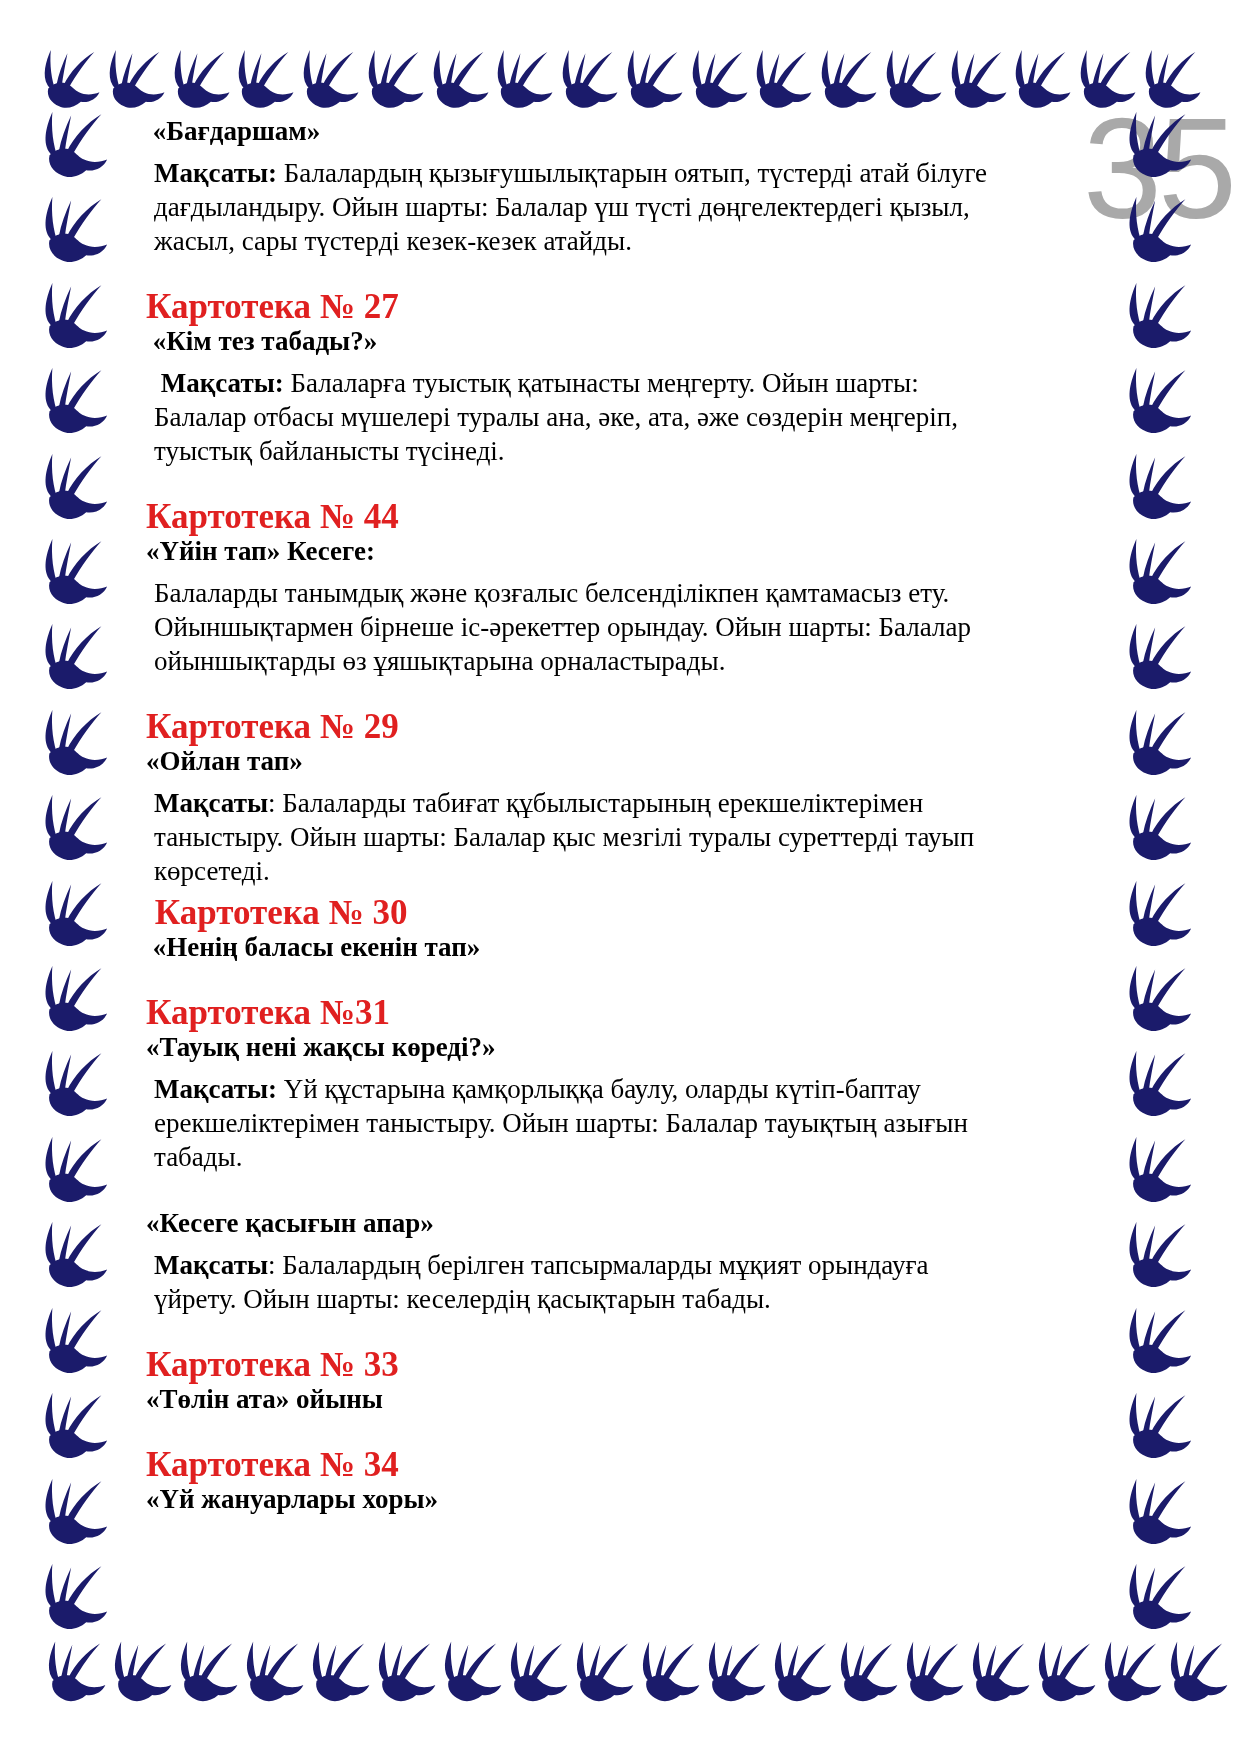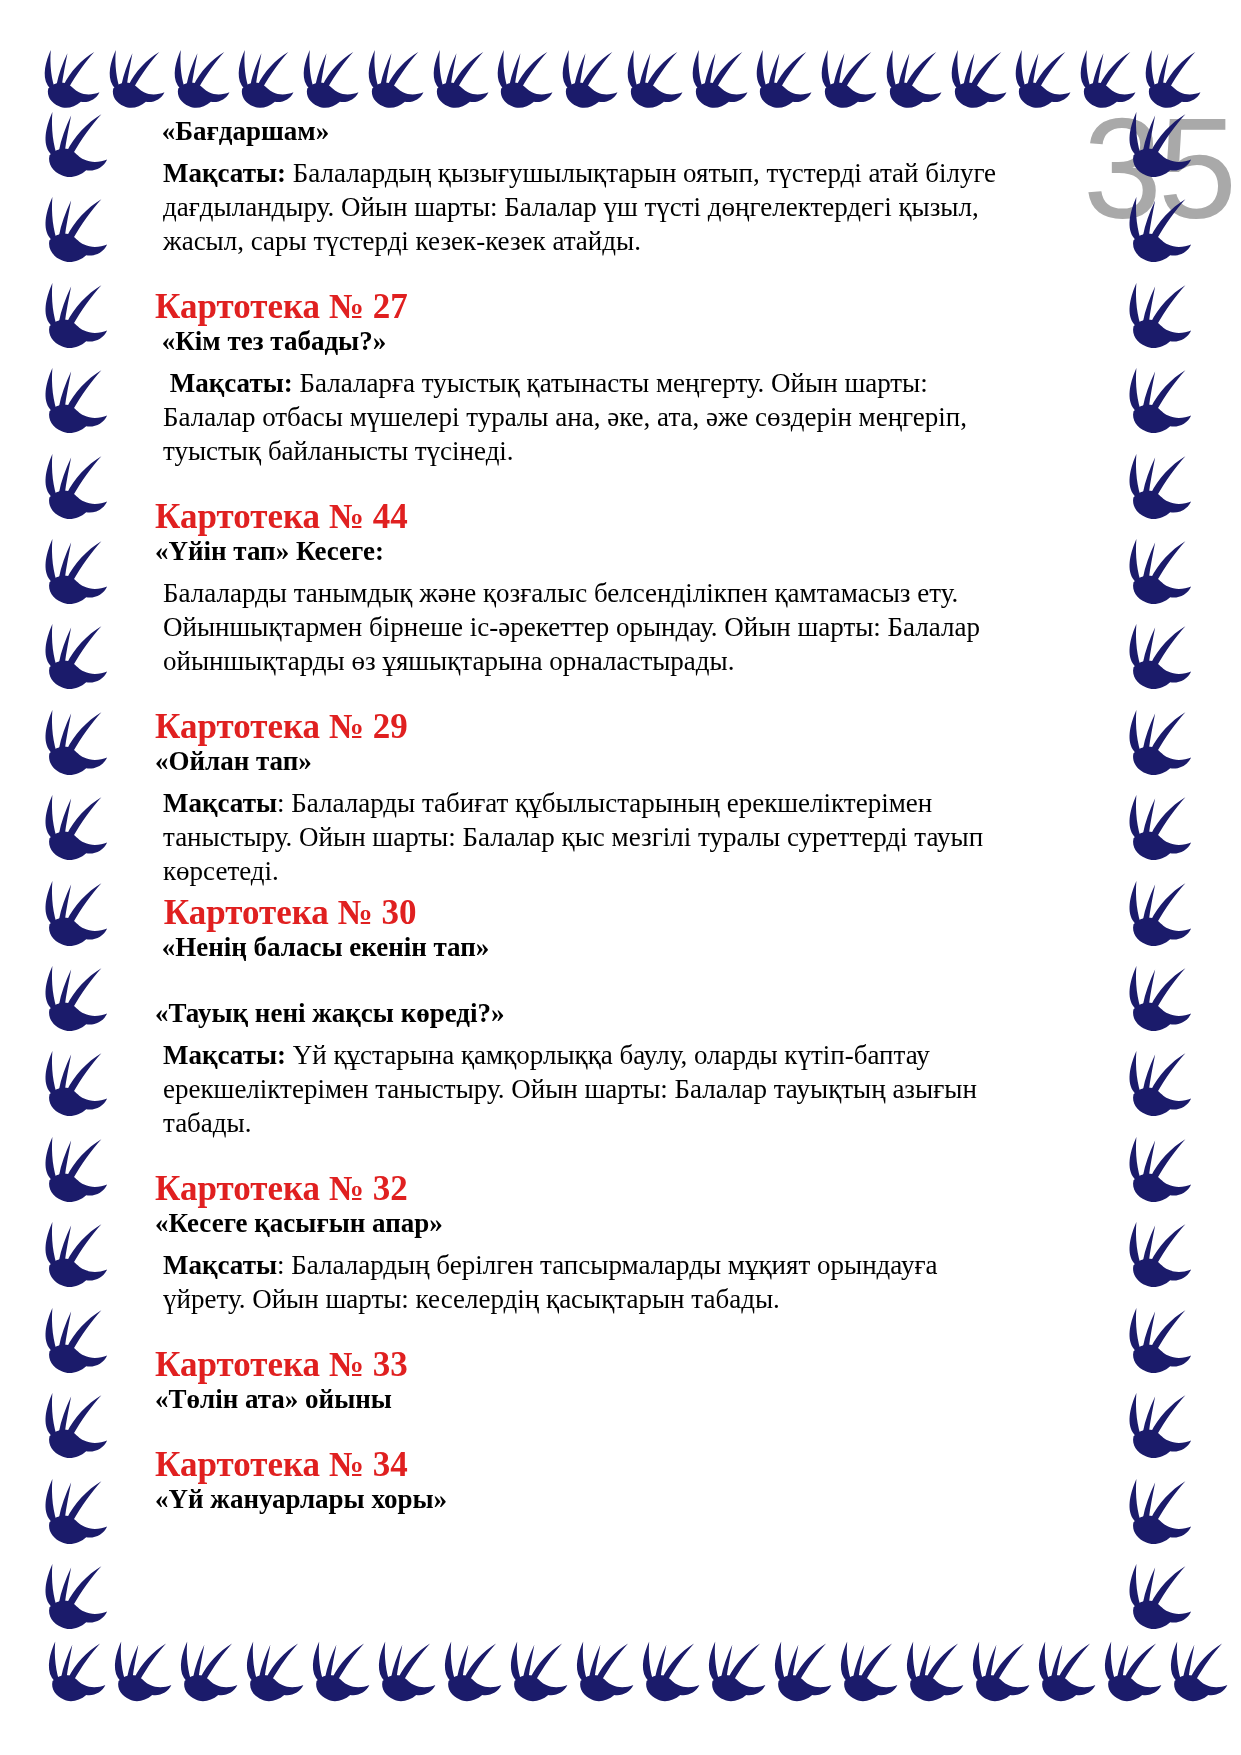--- a/index.html
+++ b/index.html
@@ -30,21 +30,21 @@
   
   .page-number{
     position:absolute;top:98px;right:8px;z-index:1;
     font-family:"Liberation Sans","DejaVu Sans",sans-serif;
     font-size:142px;line-height:1;font-weight:400;
     letter-spacing:-4px;color:var(--page-num);
   }
 
   
   .content{
-    position:absolute;left:155px;top:114px;width:858px;z-index:3;
+    position:absolute;left:146px;top:114px;width:858px;z-index:3;
   }
   .card-section{margin-top:32px;}
   .card-section:first-child,.card-section.tight{margin-top:0;}
   .card-number{
     margin:0;font-size:35px;line-height:34px;font-weight:700;
     color:var(--red);white-space:pre-wrap;
   }
   .card-title{
     margin:0;font-size:27px;line-height:34px;font-weight:700;
     color:#000;white-space:pre-wrap;
@@ -317,26 +317,26 @@
     <h3 class="card-title">«Ойлан тап»</h3>
     <p class="card-body"><b class="card-lead">Мақсаты</b><span class="card-rest">: Балаларды табиғат құбылыстарының ерекшеліктерімен таныстыру. Ойын шарты: Балалар қыс мезгілі туралы суреттерді тауып көрсетеді.</span></p>
   </section>
 
   <section class="card-section tight">
     <h2 class="card-number"> Картотека № 30</h2>
     <h3 class="card-title"> «Ненің баласы екенін тап»</h3>
   </section>
 
   <section class="card-section">
+    <h2 class="card-number">Картотека №31</h2>
     <h3 class="card-title">«Тауық нені жақсы көреді?»</h3>
     <p class="card-body"><b class="card-lead">Мақсаты:</b><span class="card-rest"> Үй құстарына қамқорлыққа баулу, оларды күтіп-баптау ерекшеліктерімен таныстыру. Ойын шарты: Балалар тауықтың азығын табады.</span></p>
   </section>
 
   <section class="card-section">
-    <h2 class="card-number">Картотека № 32</h2>
     <h3 class="card-title">«Кесеге қасығын апар»</h3>
     <p class="card-body"><b class="card-lead">Мақсаты</b><span class="card-rest">: Балалардың берілген тапсырмаларды мұқият орындауға үйрету. Ойын шарты: кеселердің қасықтарын табады.</span></p>
   </section>
 
   <section class="card-section">
     <h2 class="card-number">Картотека № 33</h2>
     <h3 class="card-title">«Төлін ата» ойыны</h3>
   </section>
 
   <section class="card-section">

